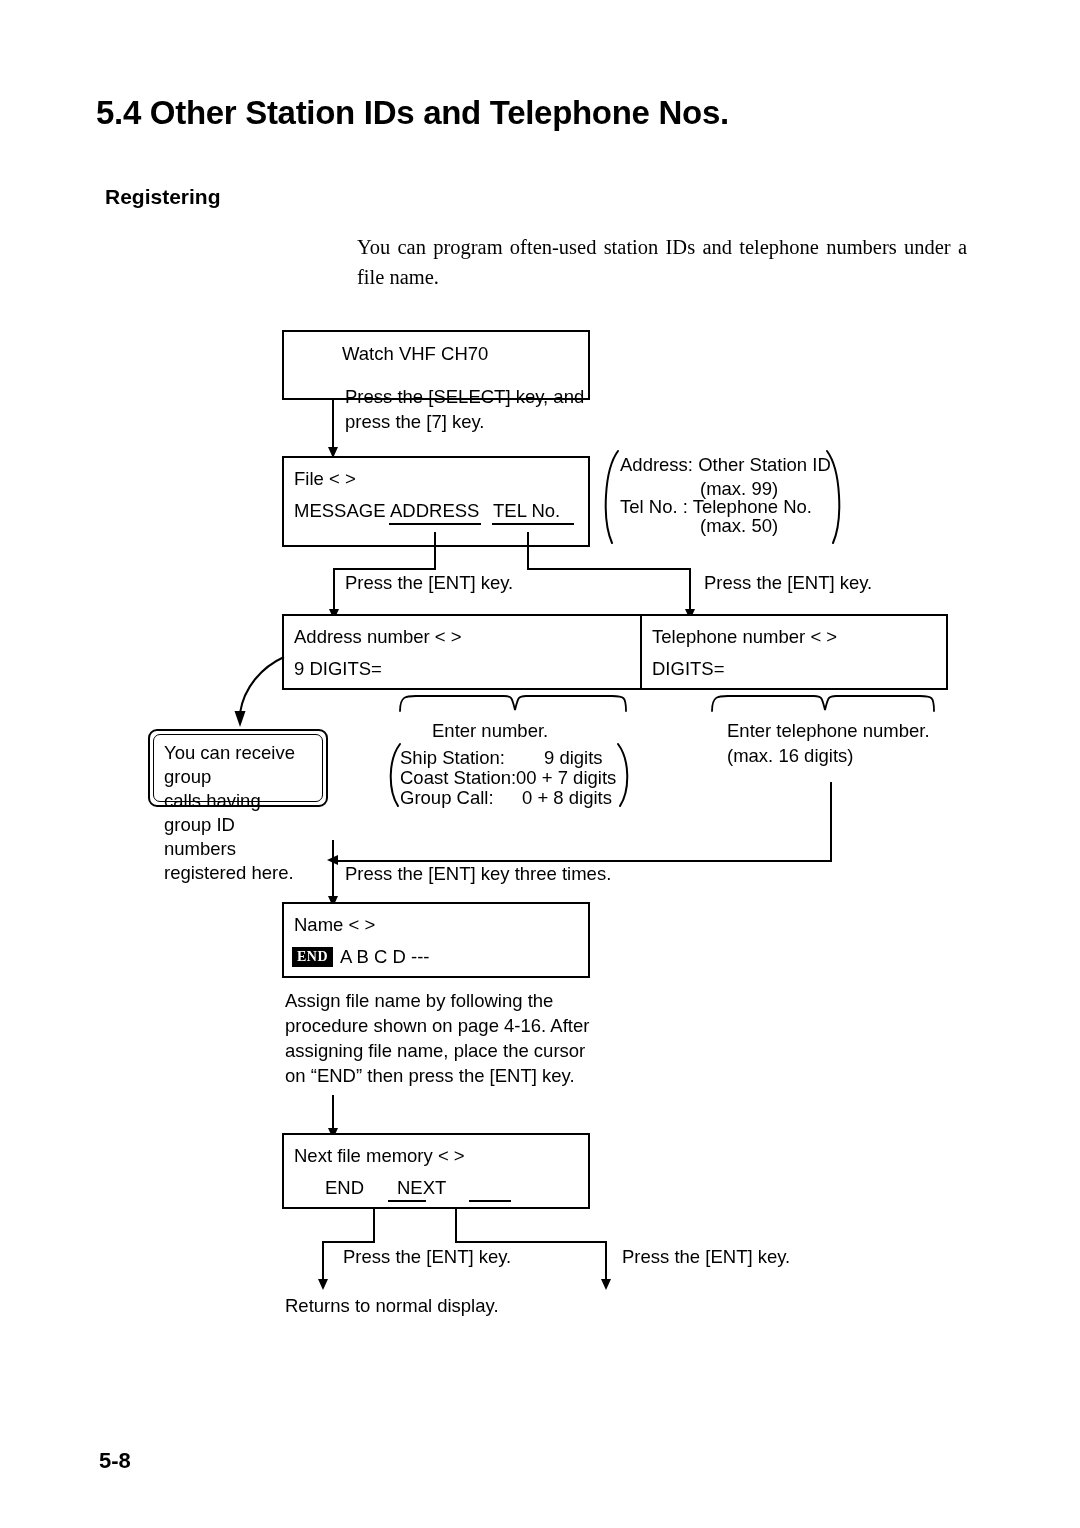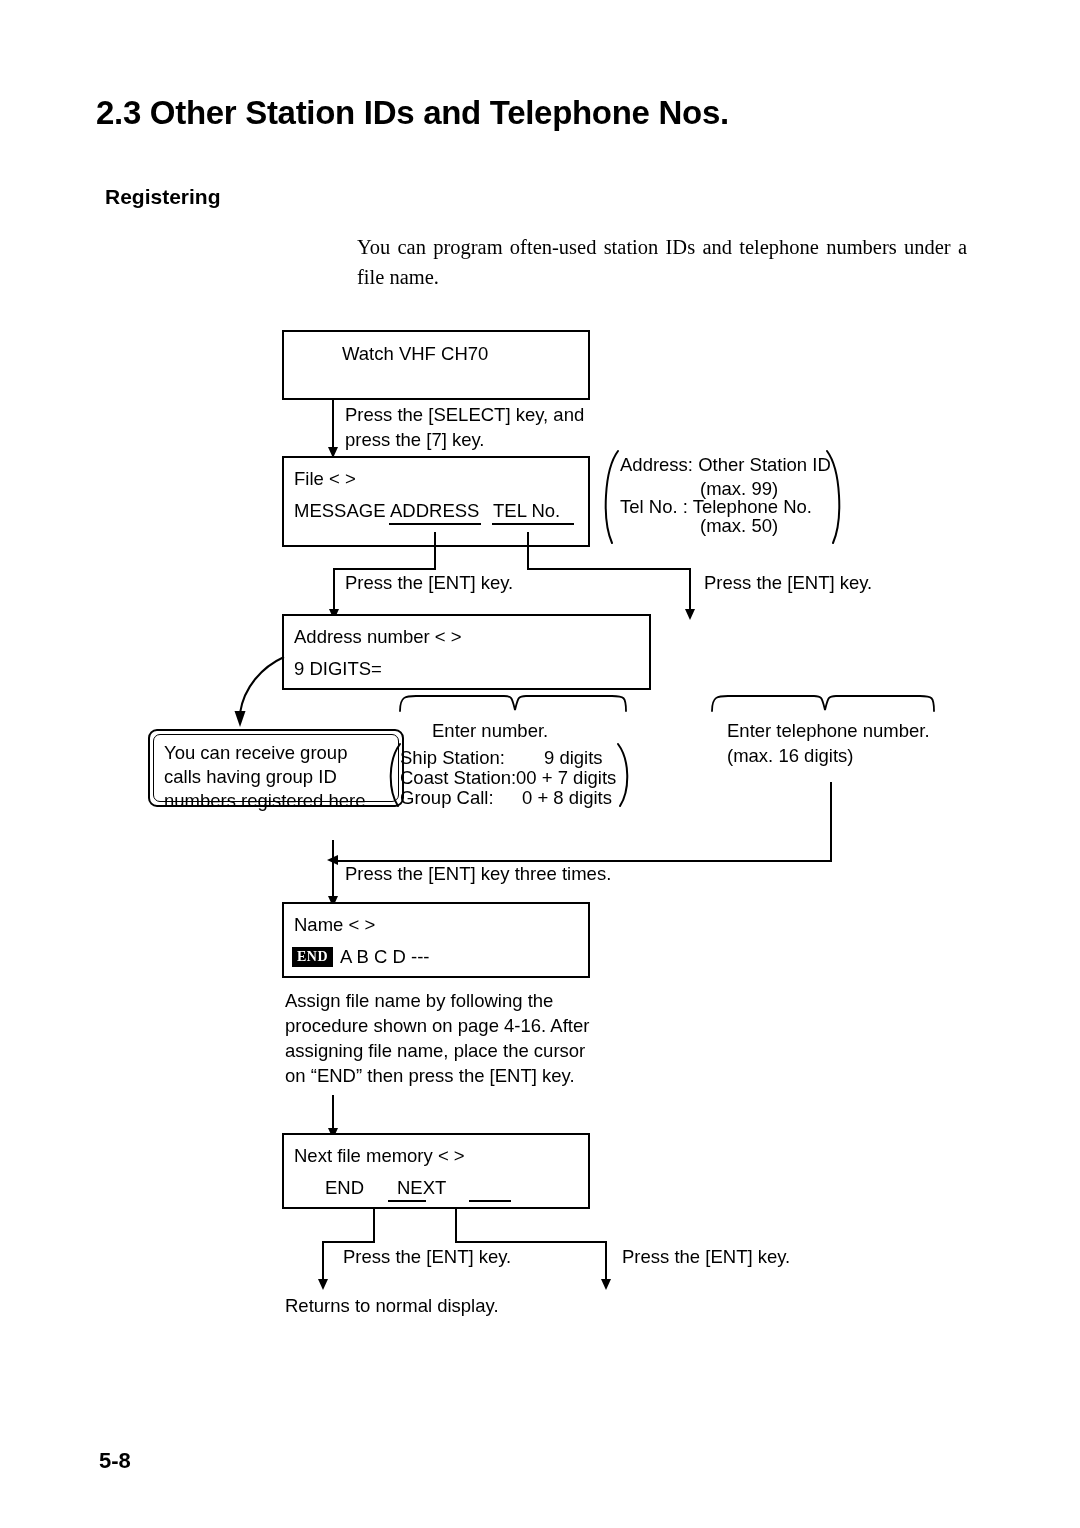--- a/index.html
+++ b/index.html
@@ -151,34 +151,34 @@
     top: 1448px;
     font-size: 22px;
     font-weight: bold;
   }
 </style>
 </head>
 <body>
 
 <div id="page">
 
-  <div class="page-title">2.3 Other Station IDs and Telephone Nos.</div>
+  <div class="page-title">5.4 Other Station IDs and Telephone Nos.</div>
 
   <div class="section-head">Registering</div>
 
   <div class="intro">You can program often-used station IDs and telephone numbers under a file name.</div>
 
   <div class="lcd" style="left:282px; top:330px; width:308px; height:70px;">
     <div class="line" style="left:10px; top:11px;margin-left:48px;">Watch VHF CH70</div>
   </div>
 
   <div class="vline" style="left:332px; top:400px; height:51px;"></div>
   <div class="arrow-down" style="left:327.5px; top:447px;"></div>
 
-  <div class="note" style="left:345px; top:402px;">Press the [SELECT] key, and
+  <div class="note" style="left:345px; top:384px;">Press the [SELECT] key, and
 press the [7] key.</div>
 
   <div class="lcd" style="left:282px; top:456px; width:308px; height:91px;">
     <div class="line" style="left:10px; top:10px;">File &lt;                &gt;</div>
     <div class="line" style="left:10px; top:42px;">MESSAGE</div>
     <div class="line" style="left:106px; top:42px;">ADDRESS</div>
     <div class="line" style="left:209px; top:42px;text-align:right;">TEL No.</div>
     <div class="uline" style="left:105px; top:65px; width:92px;"></div>
     <div class="uline" style="left:208px; top:65px; width:82px;"></div>
   </div>
@@ -204,29 +204,33 @@
   <div class="hline" style="left:527px; top:568px; width:164px;"></div>
   <div class="vline" style="left:689px; top:568px; height:45px;"></div>
   <div class="arrow-down" style="left:684.5px; top:609px;"></div>
   <div class="note nowrapline" style="left:704px; top:570px;">Press the [ENT] key.</div>
 
   <div class="lcd" style="left:282px; top:614px; width:369px; height:76px;">
     <div class="line" style="left:10px; top:10px;">Address number &lt;      &gt;</div>
     <div class="line" style="left:10px; top:42px;">9 DIGITS=</div>
   </div>
 
+  <div class="lcd" style="left:640px; top:614px; width:308px; height:76px;">
+    <div class="line" style="left:10px; top:10px;">Telephone number &lt;     &gt;</div>
+    <div class="line" style="left:10px; top:42px;">DIGITS=</div>
+  </div>
 
   <div class="svg-deco" style="left:218px; top:655px;">
     <svg width="110" height="80" viewBox="0 0 110 80">
       <path d="M 66 2 C 44 12, 26 32, 22 58" stroke="#000" stroke-width="2" fill="none"></path>
       <polygon points="22,72 16.5,56 27.5,56" fill="#000"></polygon>
     </svg>
   </div>
 
-  <div class="callout" style="left:148px; top:729px; width:256px; height:78px;">
+  <div class="callout" style="left:148px; top:729px; width:180px; height:78px;">
     <div class="callout-inner">You can receive group
 calls having group ID
 numbers registered here.</div>
   </div>
 
   <div class="svg-deco" style="left:398px; top:690px;">
     <svg width="232" height="24" viewBox="0 0 232 24">
       <path d="M 2 21 C 2 6, 8 6, 18 6 L 106 6 C 114 6, 114 8, 117 20
                C 120 8, 120 6, 128 6 L 214 6 C 226 6, 228 7, 228 21" stroke="#000" stroke-width="1.8" fill="none" stroke-linecap="round"></path>
     </svg>

